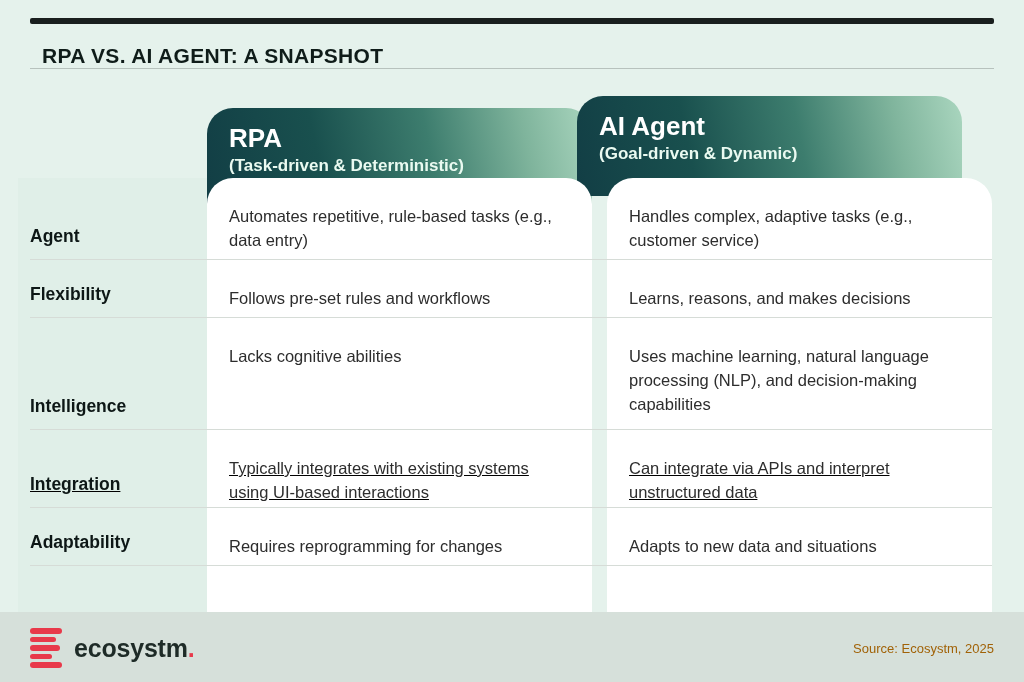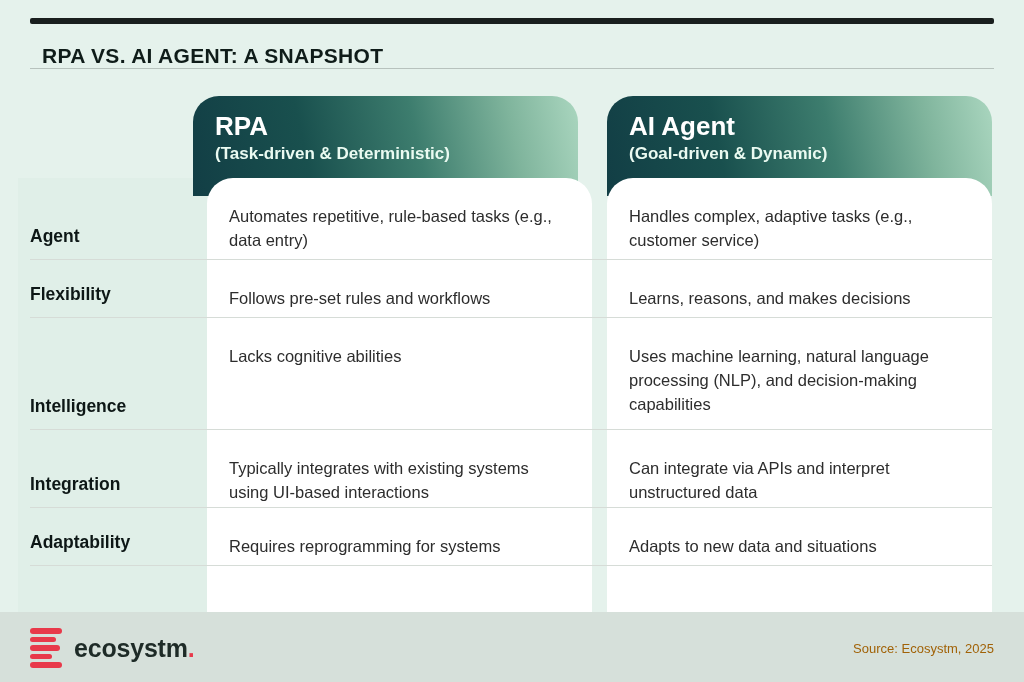--- a/index.html
+++ b/index.html
@@ -11,38 +11,38 @@
   .title{position:absolute;left:30px;top:32px;margin:12px;font-size:21px;font-weight:800;letter-spacing:.3px;color:#0f1c19;}
   .title-rule{position:absolute;left:30px;top:68px;width:964px;height:1px;background:#b7c2bd;}
 
   
   .label-panel{position:absolute;left:18px;top:178px;width:189px;height:434px;background:#e0efe8;}
 
   
   .hdr{position:absolute;top:96px;width:385px;height:100px;border-radius:26px 26px 0 0;
        background:linear-gradient(78deg,#123e45 0%,#19504e 30%,#3d7d6e 58%,#7fb49c 82%,#aad6bf 100%);
        color:#ffffff;box-sizing:border-box;padding:16px 22px 0 22px;}
-  .hdr-rpa{left:193px;}
-  .hdr-ai{left:607px;}
+  .hdr-rpa{left:207px;margin-top:12px;}
+  .hdr-ai{left:577px;}
   .hdr-name{font-size:26px;font-weight:700;line-height:1.15;}
   .hdr-sub{font-size:17px;font-weight:700;color:#eafaf1;margin-top:2px;}
 
   
   .body-col{position:absolute;top:178px;width:385px;height:434px;background:#ffffff;border-radius:26px 26px 0 0;}
   .body-rpa{left:207px;}
   .body-ai{left:607px;}
 
   
   .rows{position:absolute;left:30px;top:178px;width:962px;}
   .row{display:grid;grid-template-columns:177px 385px 15px 385px;box-sizing:border-box;
        border-bottom:1px solid #d6dcd7;}
   .row-1{height:82px;}
   .row-2{height:58px;}
   .row-3{height:112px;}
-  .row-4{height:78px;}
+  .row-4{height:78px;text-decoration:underline;}
   .row-5{height:58px;}
   .row-label{grid-column:1;display:flex;align-items:flex-end;padding:0 10px 12px 0;
              font-size:17.5px;font-weight:700;color:#0d1716;}
   .cell{font-size:16.5px;line-height:24px;color:#2d2d2d;box-sizing:border-box;
         padding:26px 36px 0 22px;}
   .cell-rpa{grid-column:2;}
   .cell-ai{grid-column:4;}
 
   
   .footer{position:absolute;left:0;top:612px;width:1024px;height:72px;background:#d6e0da;
@@ -100,21 +100,21 @@
     </div>
 
     <div class="row row-4">
       <div class="row-label">Integration</div>
       <div class="cell cell-rpa">Typically integrates with existing systems using UI-based interactions</div>
       <div class="cell cell-ai">Can integrate via APIs and interpret unstructured data</div>
     </div>
 
     <div class="row row-5">
       <div class="row-label">Adaptability</div>
-      <div class="cell cell-rpa">Requires reprogramming for systems</div>
+      <div class="cell cell-rpa">Requires reprogramming for changes</div>
       <div class="cell cell-ai">Adapts to new data and situations</div>
     </div>
 
   </div>
 
   <div class="footer">
     <div class="brand">
       <div class="logo-bars">
         <span class="bar-1"></span>
         <span class="bar-2"></span>

